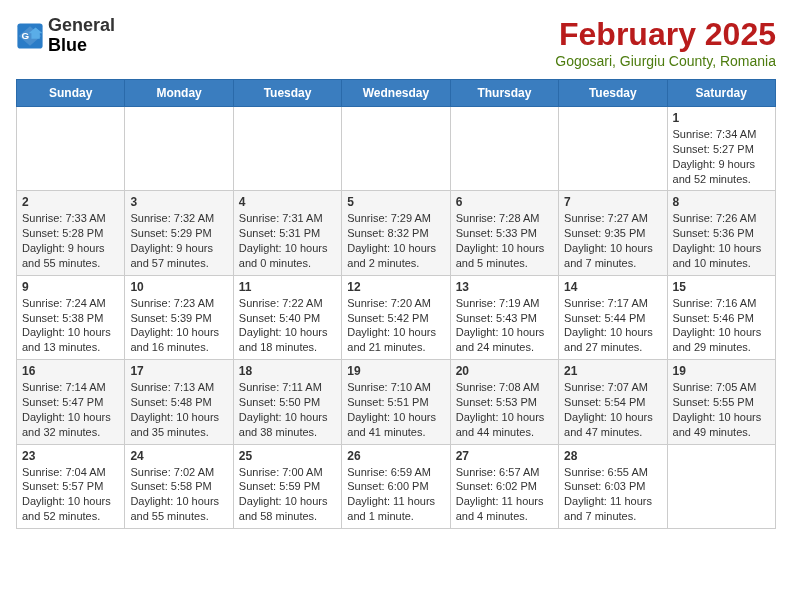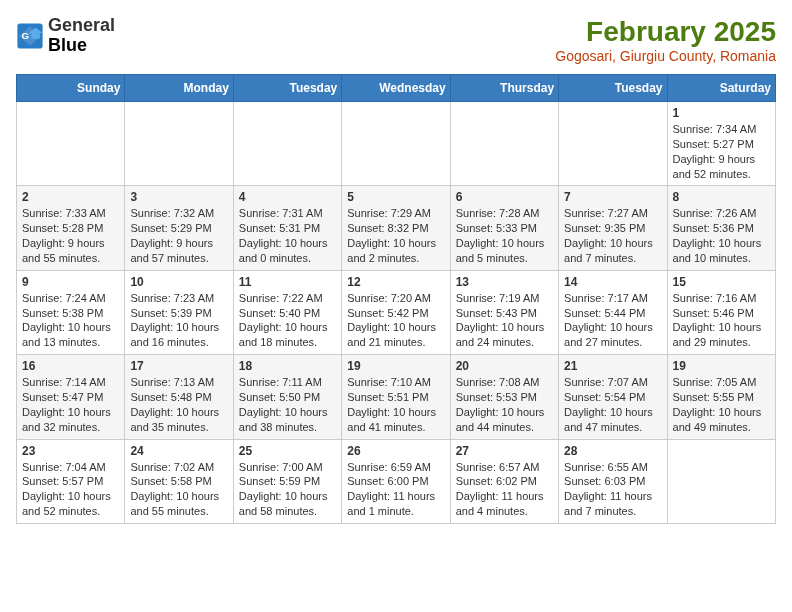--- a/index.html
+++ b/index.html
@@ -29,40 +29,40 @@
     .logo-blue { color: #000000; }
     .logo-icon {
       width: 28px;
       height: 28px;
       margin-right: 4px;
     }
     .title-block {
       text-align: right;
     }
     .month-title {
-      font-size: 28px;
+      font-size: 32px;
       font-weight: bold;
-      color: #4d7c0f;
+      color: #b91c1c;
     }
     .subtitle {
       font-size: 14px;
-      color: #c2410c;
+      color: #4d7c0f;
     }
     .calendar {
       width: 100%;
       border-collapse: collapse;
       border: 1px solid #ccc;
     }
     .calendar th {
       background-color: #3a7dbf;
       color: #fff;
       font-size: 12px;
       font-weight: bold;
       padding: 6px 4px;
-      text-align: right;
+      text-align: center;
       border: 1px solid #2a6aaa;
     }
     .calendar td {
       vertical-align: top;
       border: 1px solid #ccc;
       padding: 4px 5px;
       width: calc(100% / 7);
       min-height: 80px;
       height: 80px;
       font-size: 10px;

